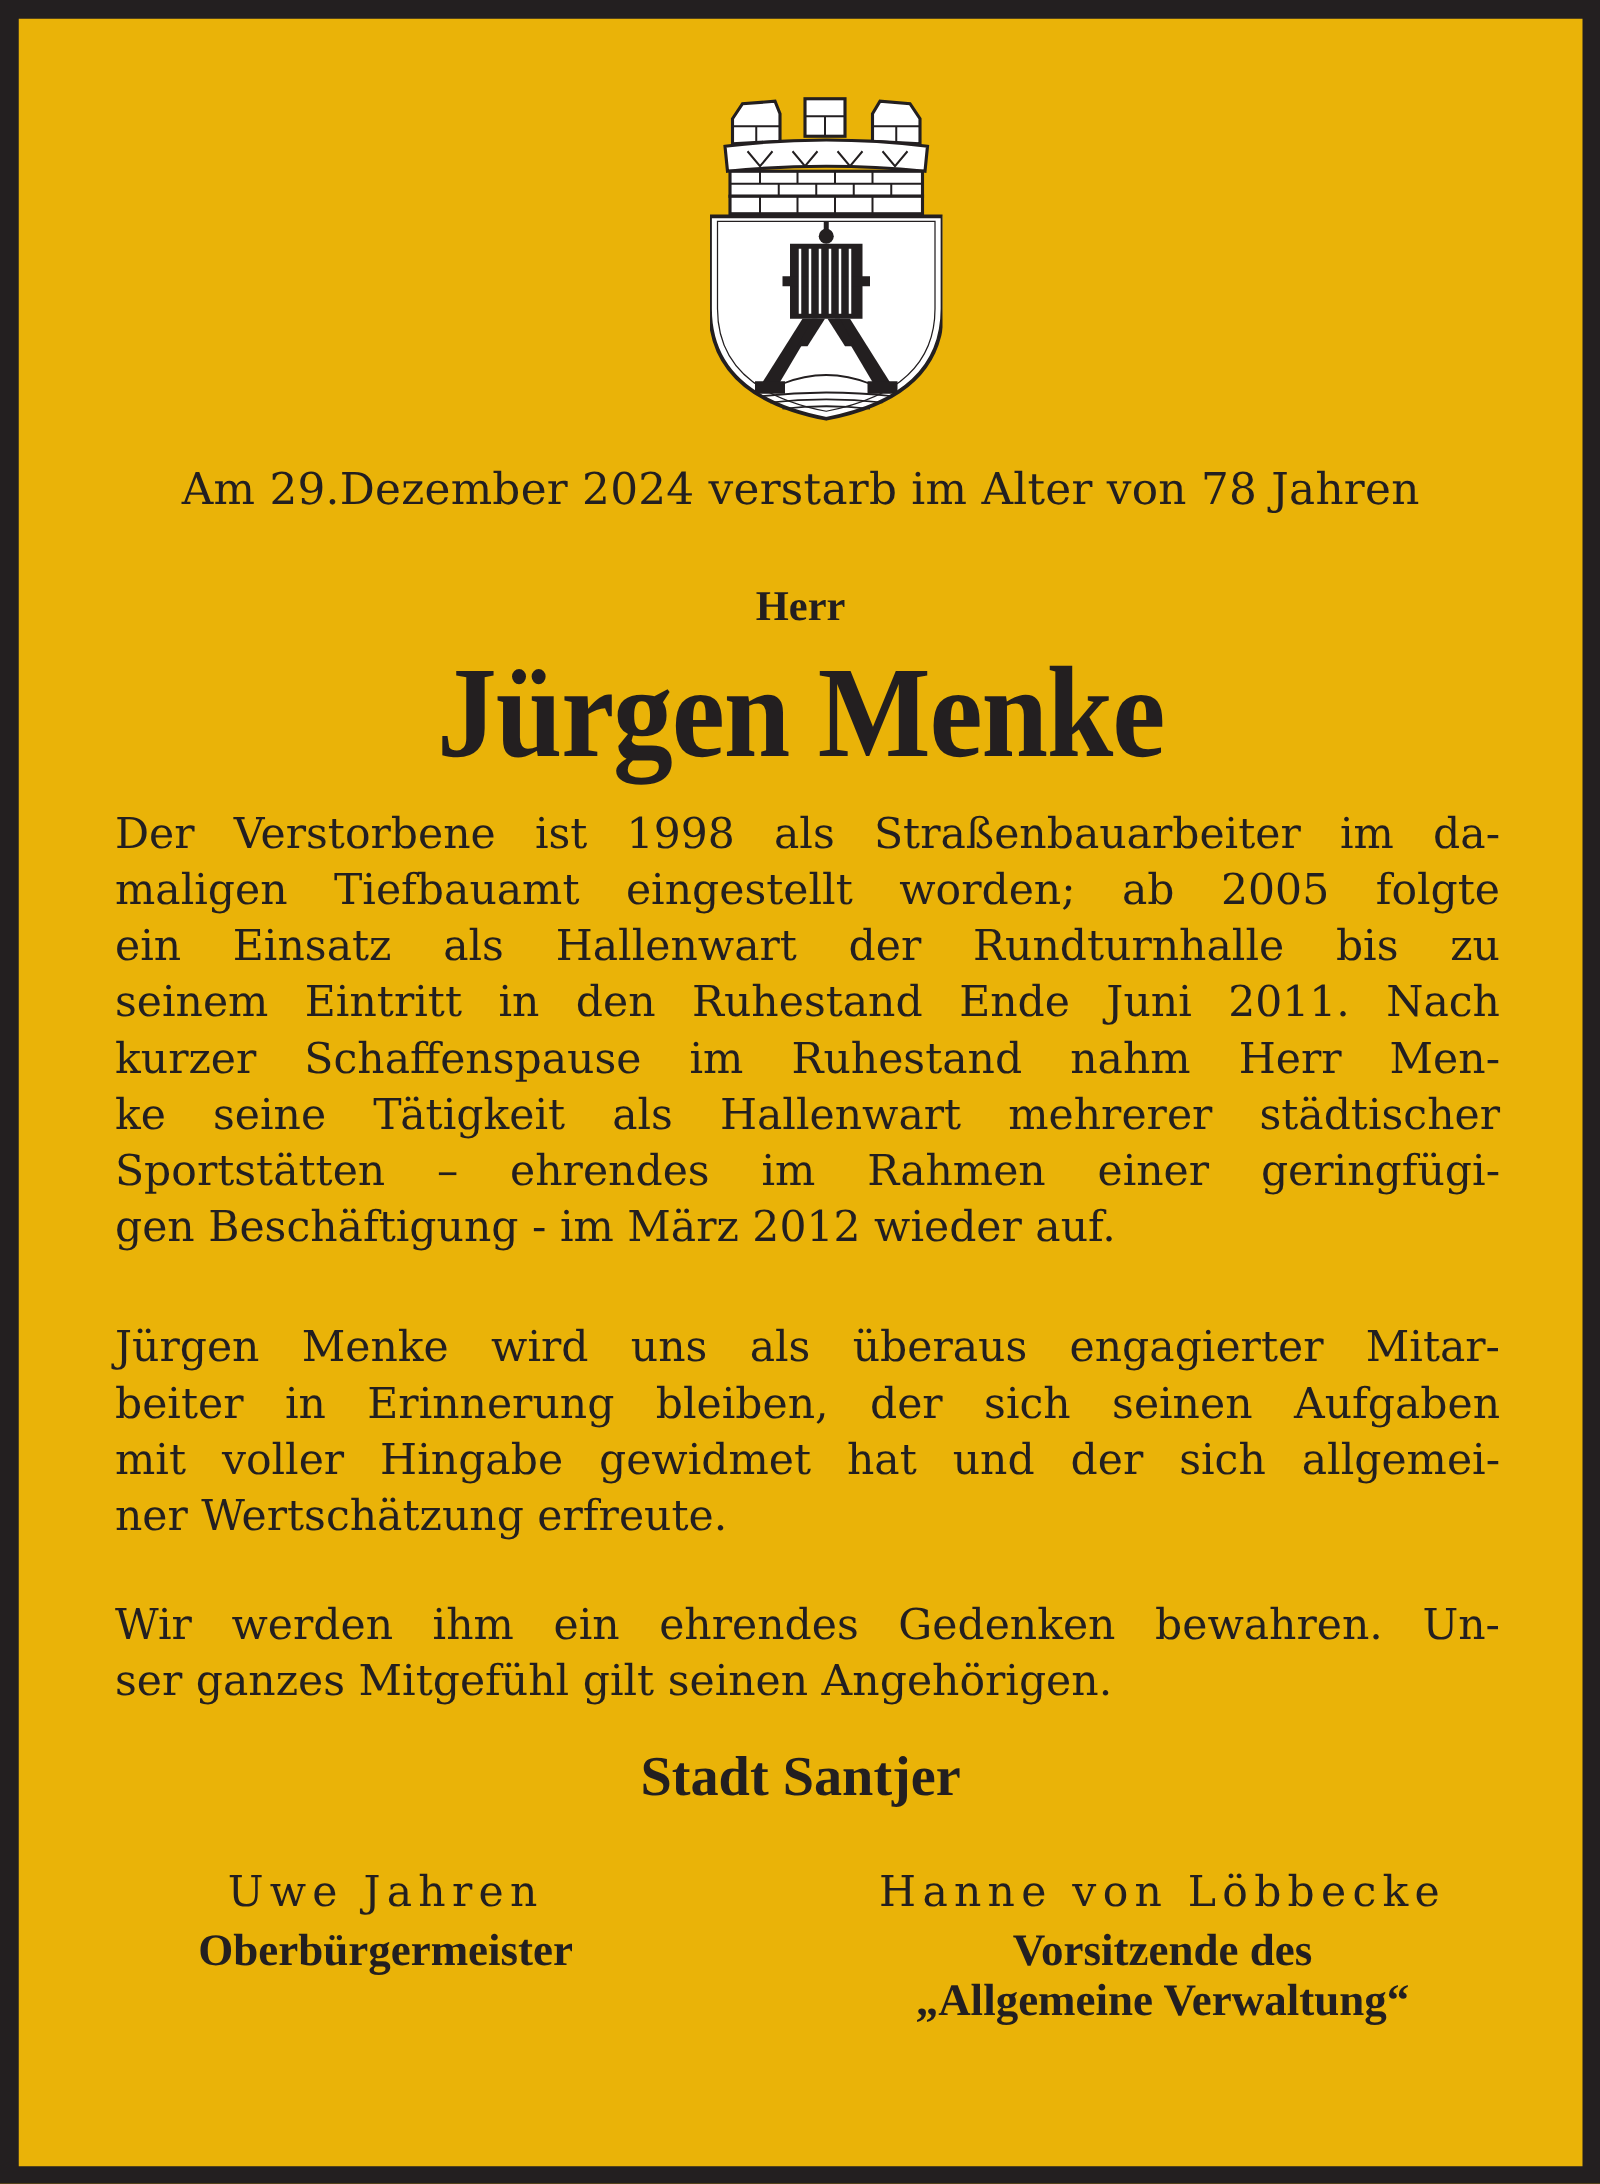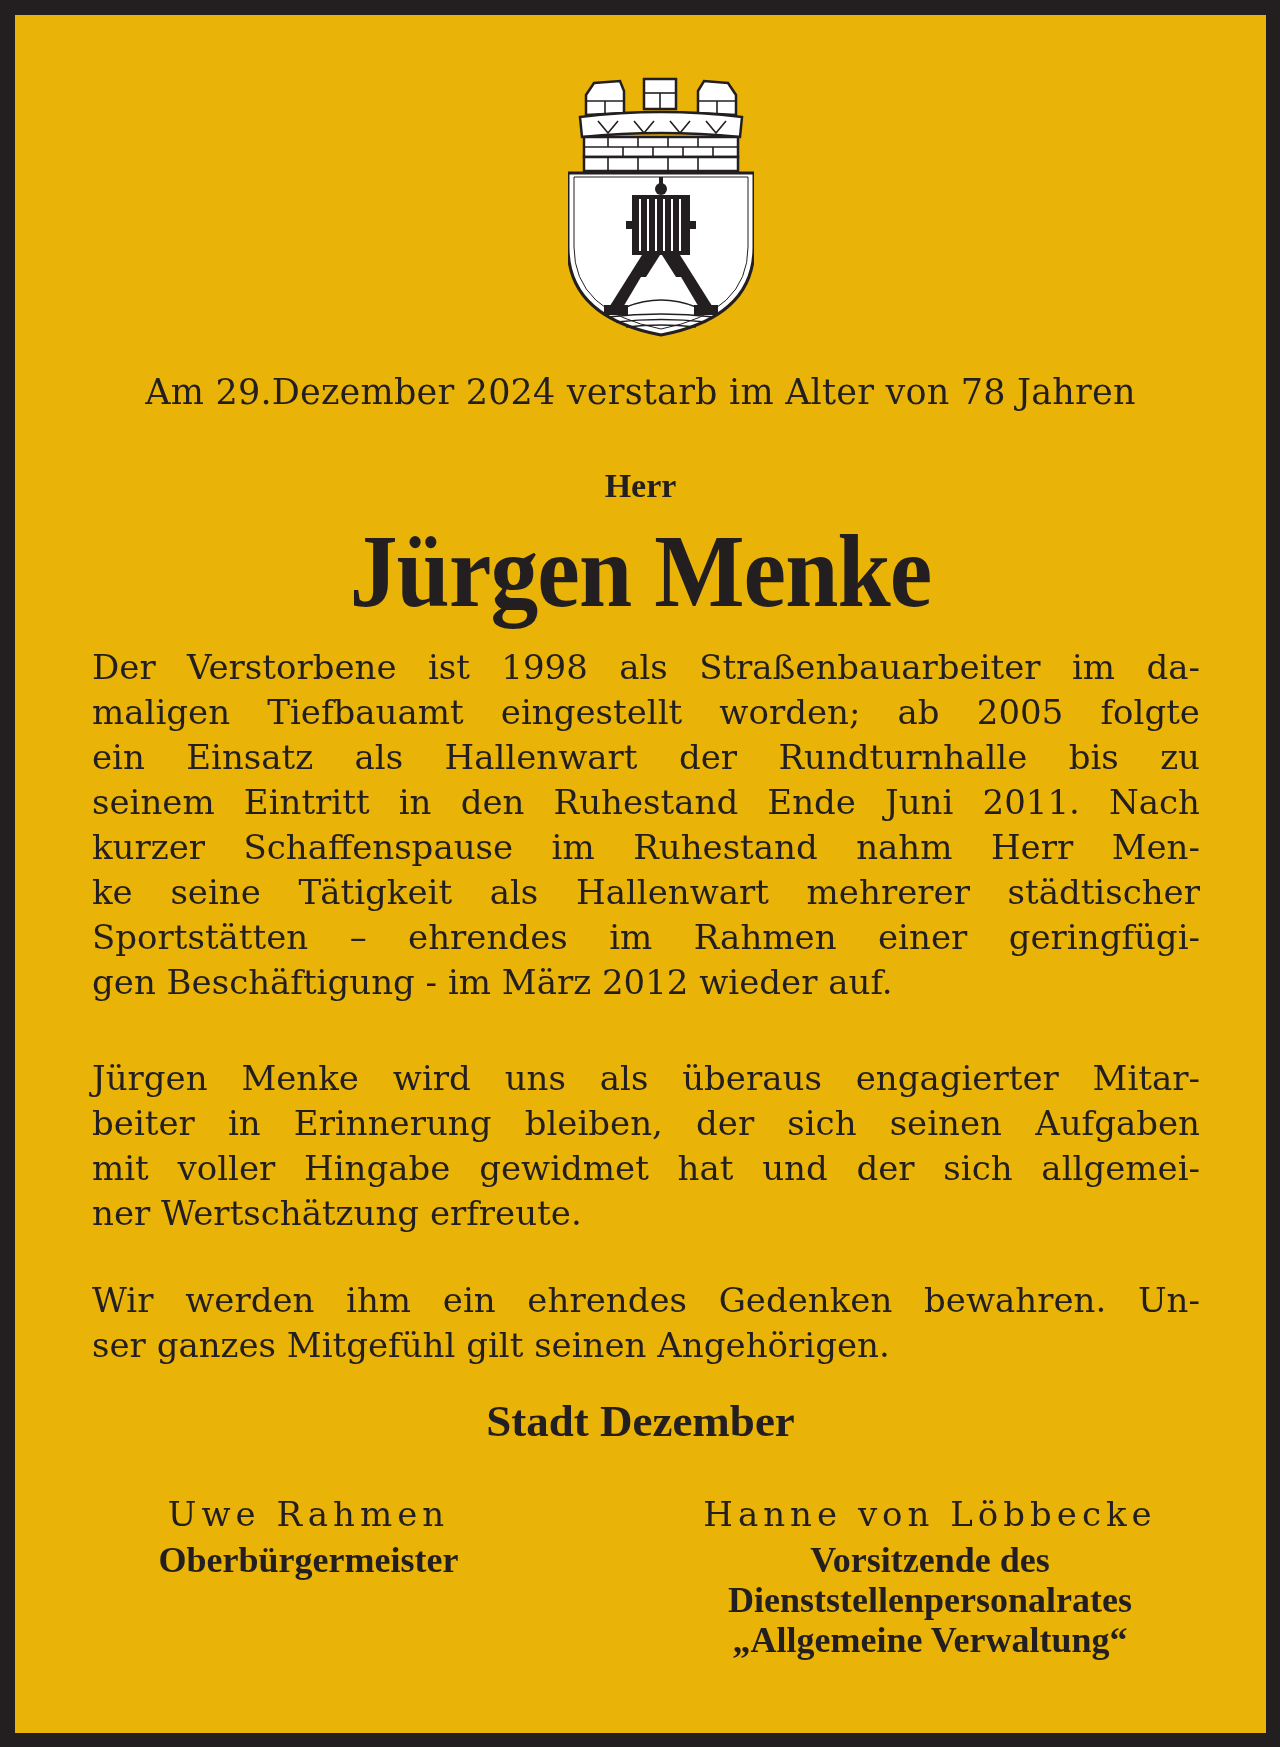--- a/index.html
+++ b/index.html
@@ -200,29 +200,28 @@
     <span class="ln">beiter in Erinnerung bleiben, der sich seinen Aufgaben</span>
     <span class="ln">mit voller Hingabe gewidmet hat und der sich allgemei-</span>
     <span class="ln last">ner Wertschätzung erfreute.</span>
   </div>
 
   <div class="body-text p3">
     <span class="ln">Wir werden ihm ein ehrendes Gedenken bewahren. Un-</span>
     <span class="ln last">ser ganzes Mitgefühl gilt seinen Angehörigen.</span>
   </div>
 
-  <div class="org">Stadt Dezember</div>
+  <div class="org">Stadt Santjer</div>
 
   <div class="sig sig-left">
-    <div class="sig-name">Uwe Rahmen</div>
+    <div class="sig-name">Uwe Jahren</div>
     <div class="sig-title">Oberbürgermeister</div>
   </div>
 
   <div class="sig sig-right">
     <div class="sig-name">Hanne von Löbbecke</div>
     <div class="sig-title">
       <div>Vorsitzende des</div>
-      <div>Dienststellenpersonalrates</div>
       <div>„Allgemeine Verwaltung“</div>
     </div>
   </div>
 
 </div>
 
 </body></html>

